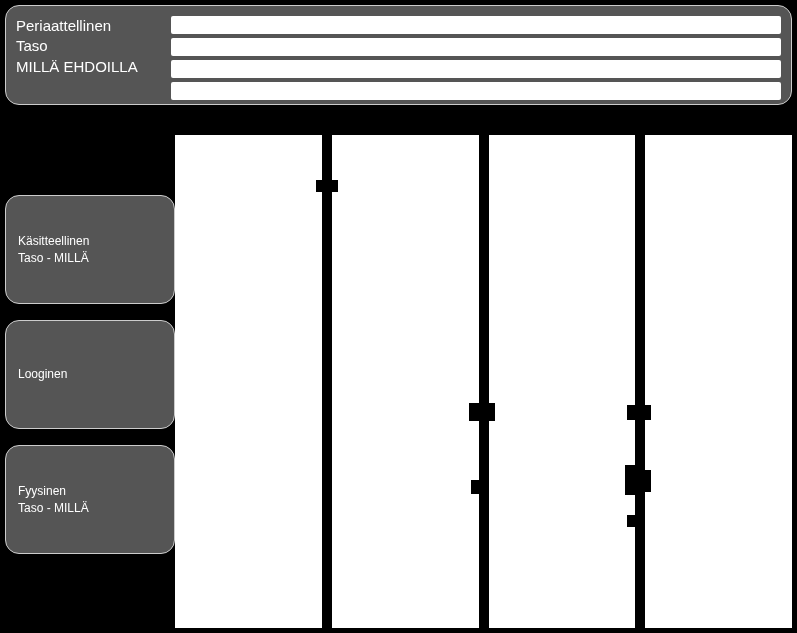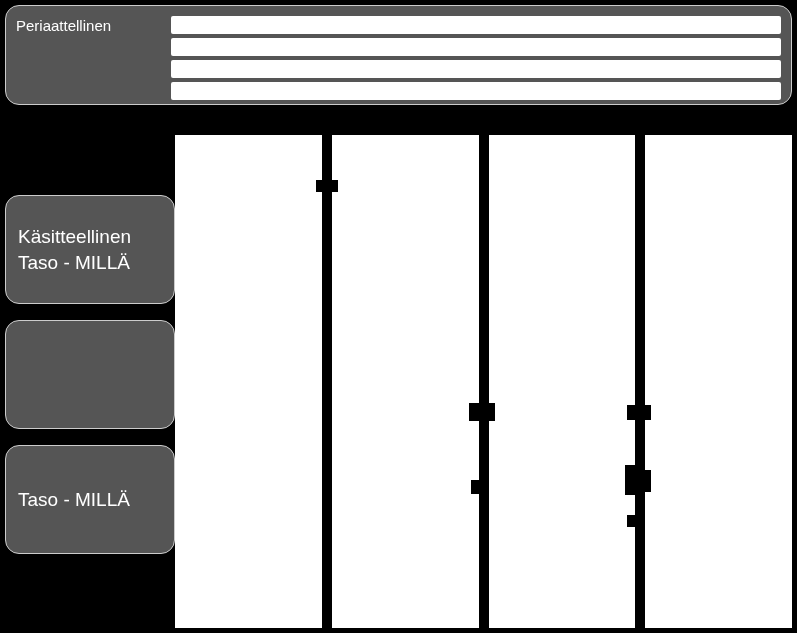--- a/index.html
+++ b/index.html
@@ -45,21 +45,21 @@
   }
   .side-label {
     position: absolute;
     left: 5px;
     width: 170px;
     height: 109px;
     background: #555;
     border: 1px solid #ccc;
     border-radius: 14px;
     color: #fff;
-    font-size: 19px;
+    font-size: 12px;
     line-height: 1.35;
     display: flex;
     flex-direction: column;
     justify-content: center;
     padding-left: 12px;
   }
   .side-1 { top: 195px; }
   .side-2 { top: 320px; }
   .side-3 { top: 445px; }
   .columns {
@@ -81,36 +81,40 @@
     position: absolute;
     background: #000;
   }
 </style>
 </head>
 <body>
 
 <div class="top-panel">
   <div class="top-label">
     <div>Periaattellinen</div>
+    <div>Taso</div>
+    <div>MILLÄ EHDOILLA</div>
   </div>
   <div class="top-bars">
     <div class="top-bar"></div>
     <div class="top-bar"></div>
     <div class="top-bar"></div>
     <div class="top-bar"></div>
   </div>
 </div>
 
 <div class="side-label side-1">
   <div>Käsitteellinen</div>
   <div>Taso - MILLÄ</div>
 </div>
 <div class="side-label side-2">
+  <div>Looginen</div>
 </div>
 <div class="side-label side-3">
+  <div>Fyysinen</div>
   <div>Taso - MILLÄ</div>
 </div>
 
 <div class="columns">
   <div class="col">
     <div class="notch" style="right:0;top:45px;width:6px;height:12px"></div>
   </div>
   <div class="col">
     <div class="notch" style="left:0;top:45px;width:6px;height:12px"></div>
     <div class="notch" style="right:0;top:268px;width:10px;height:18px"></div>

